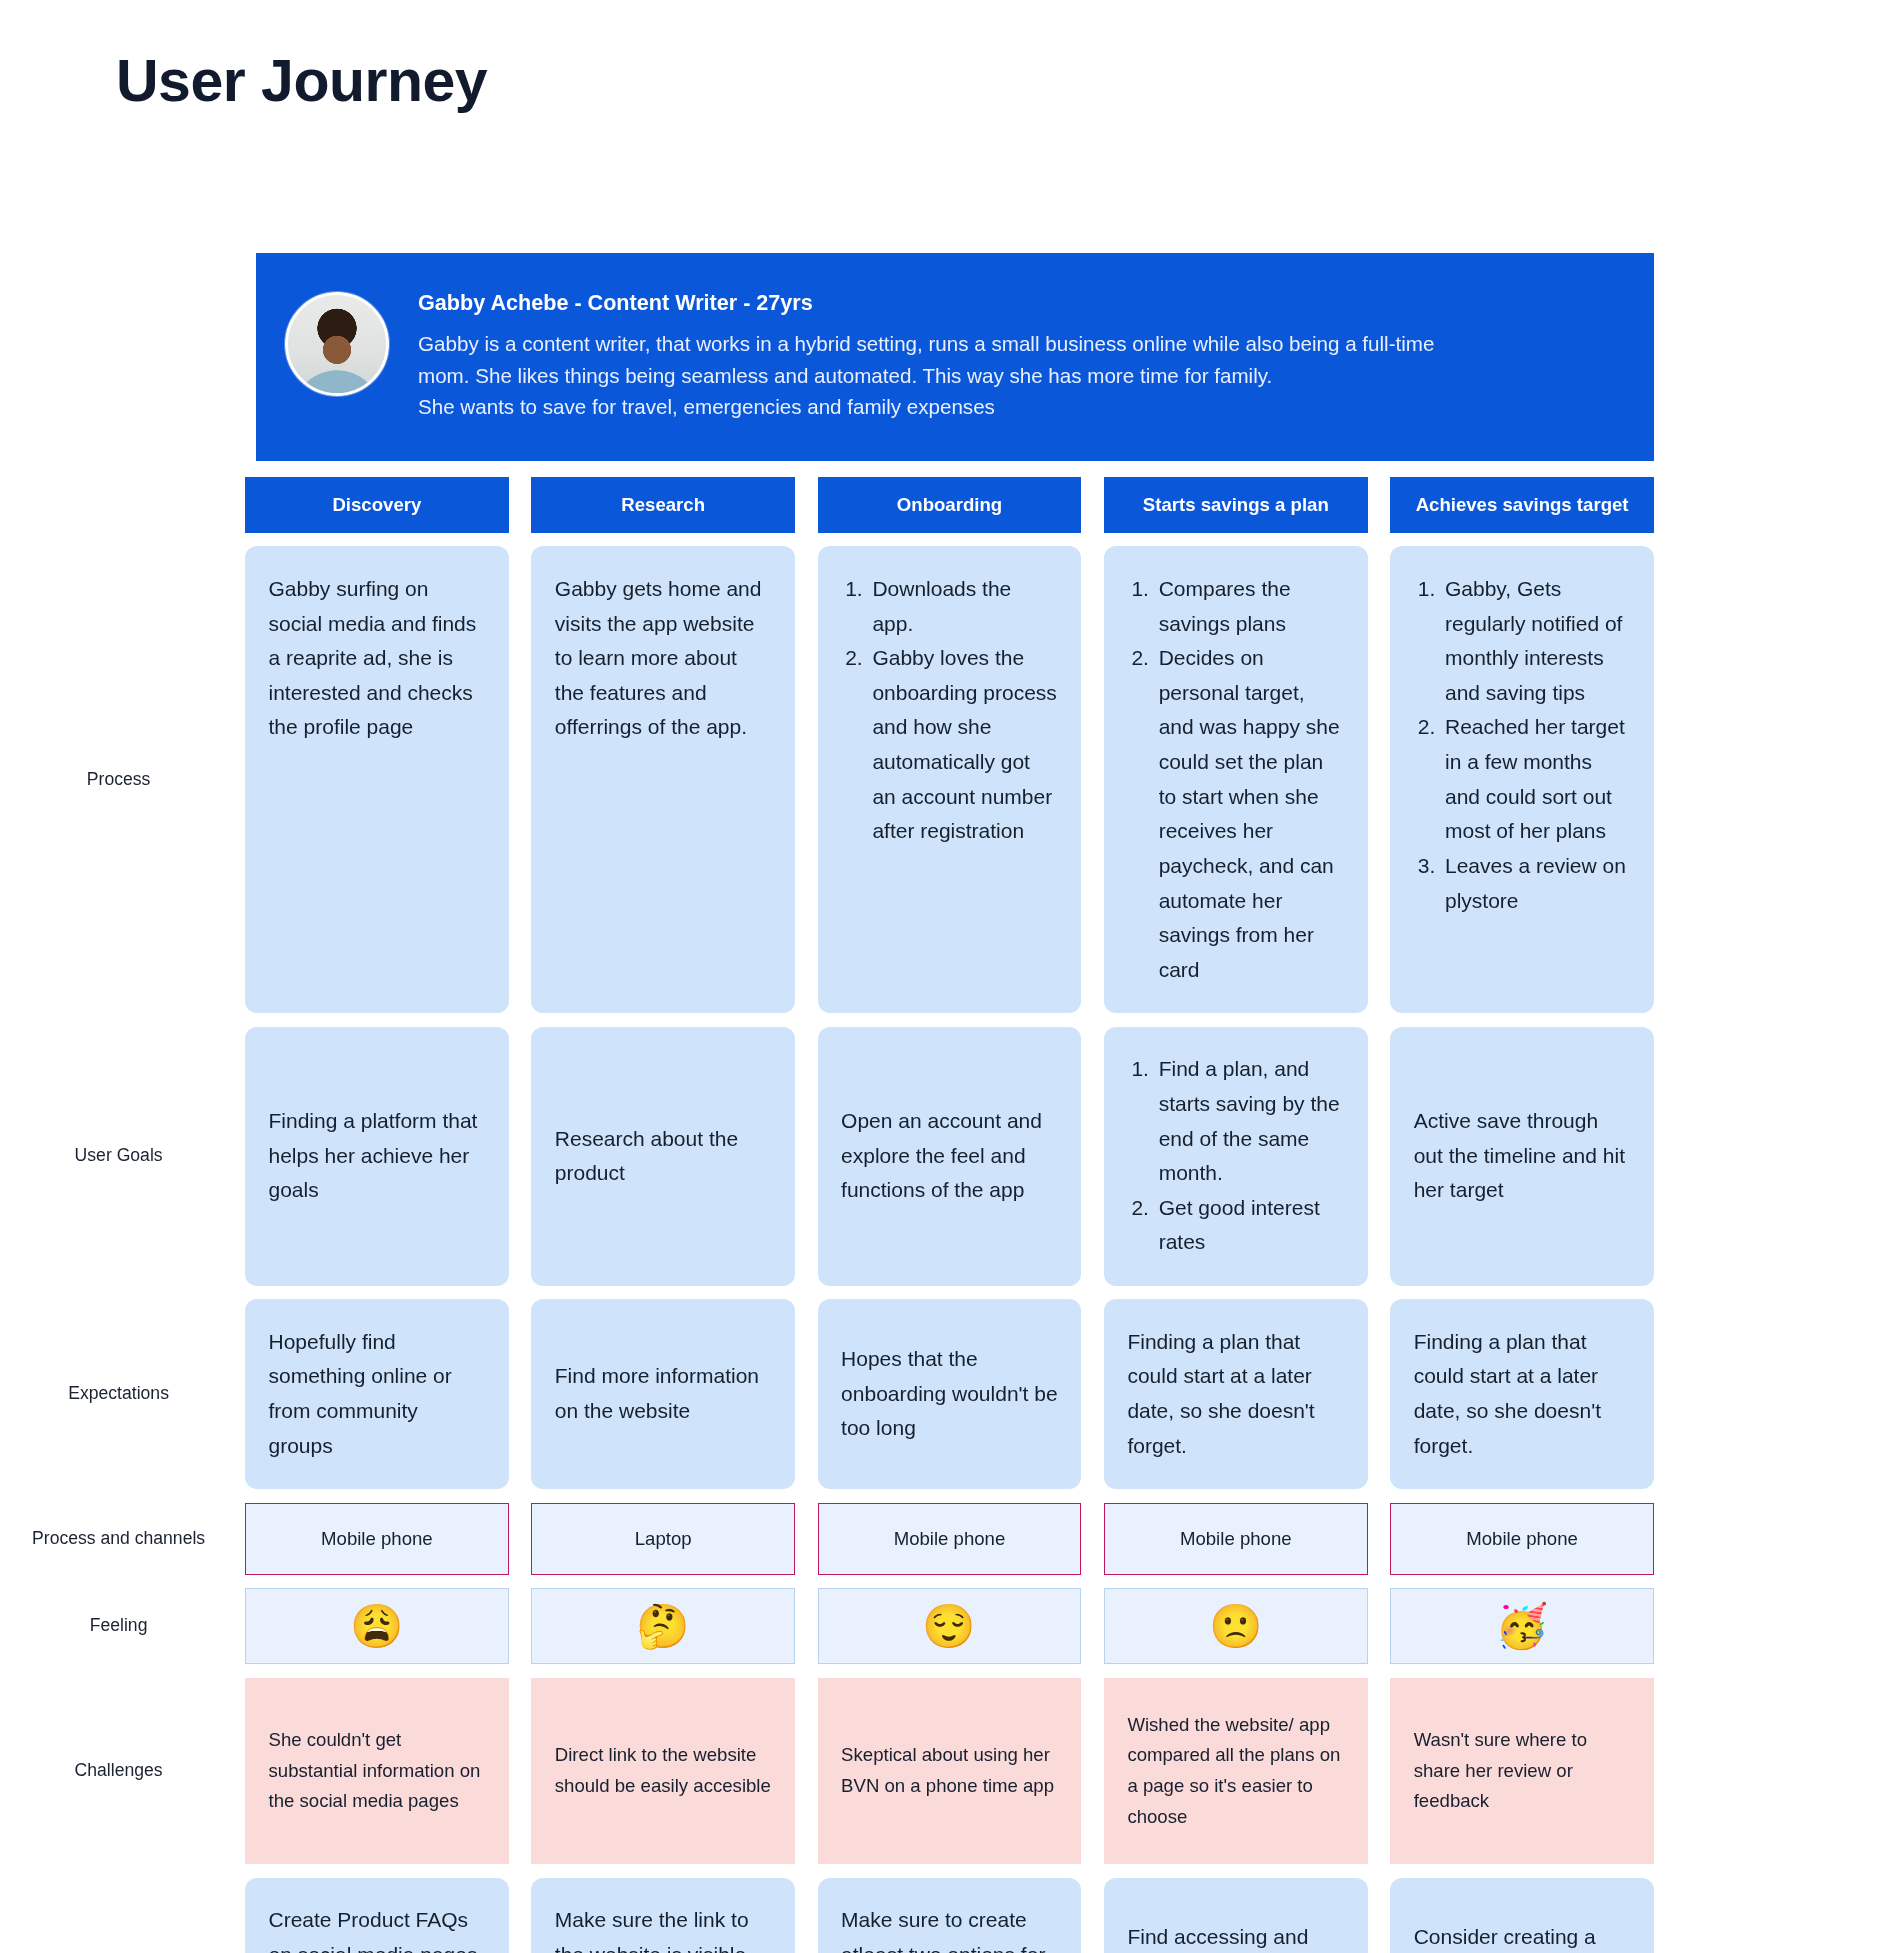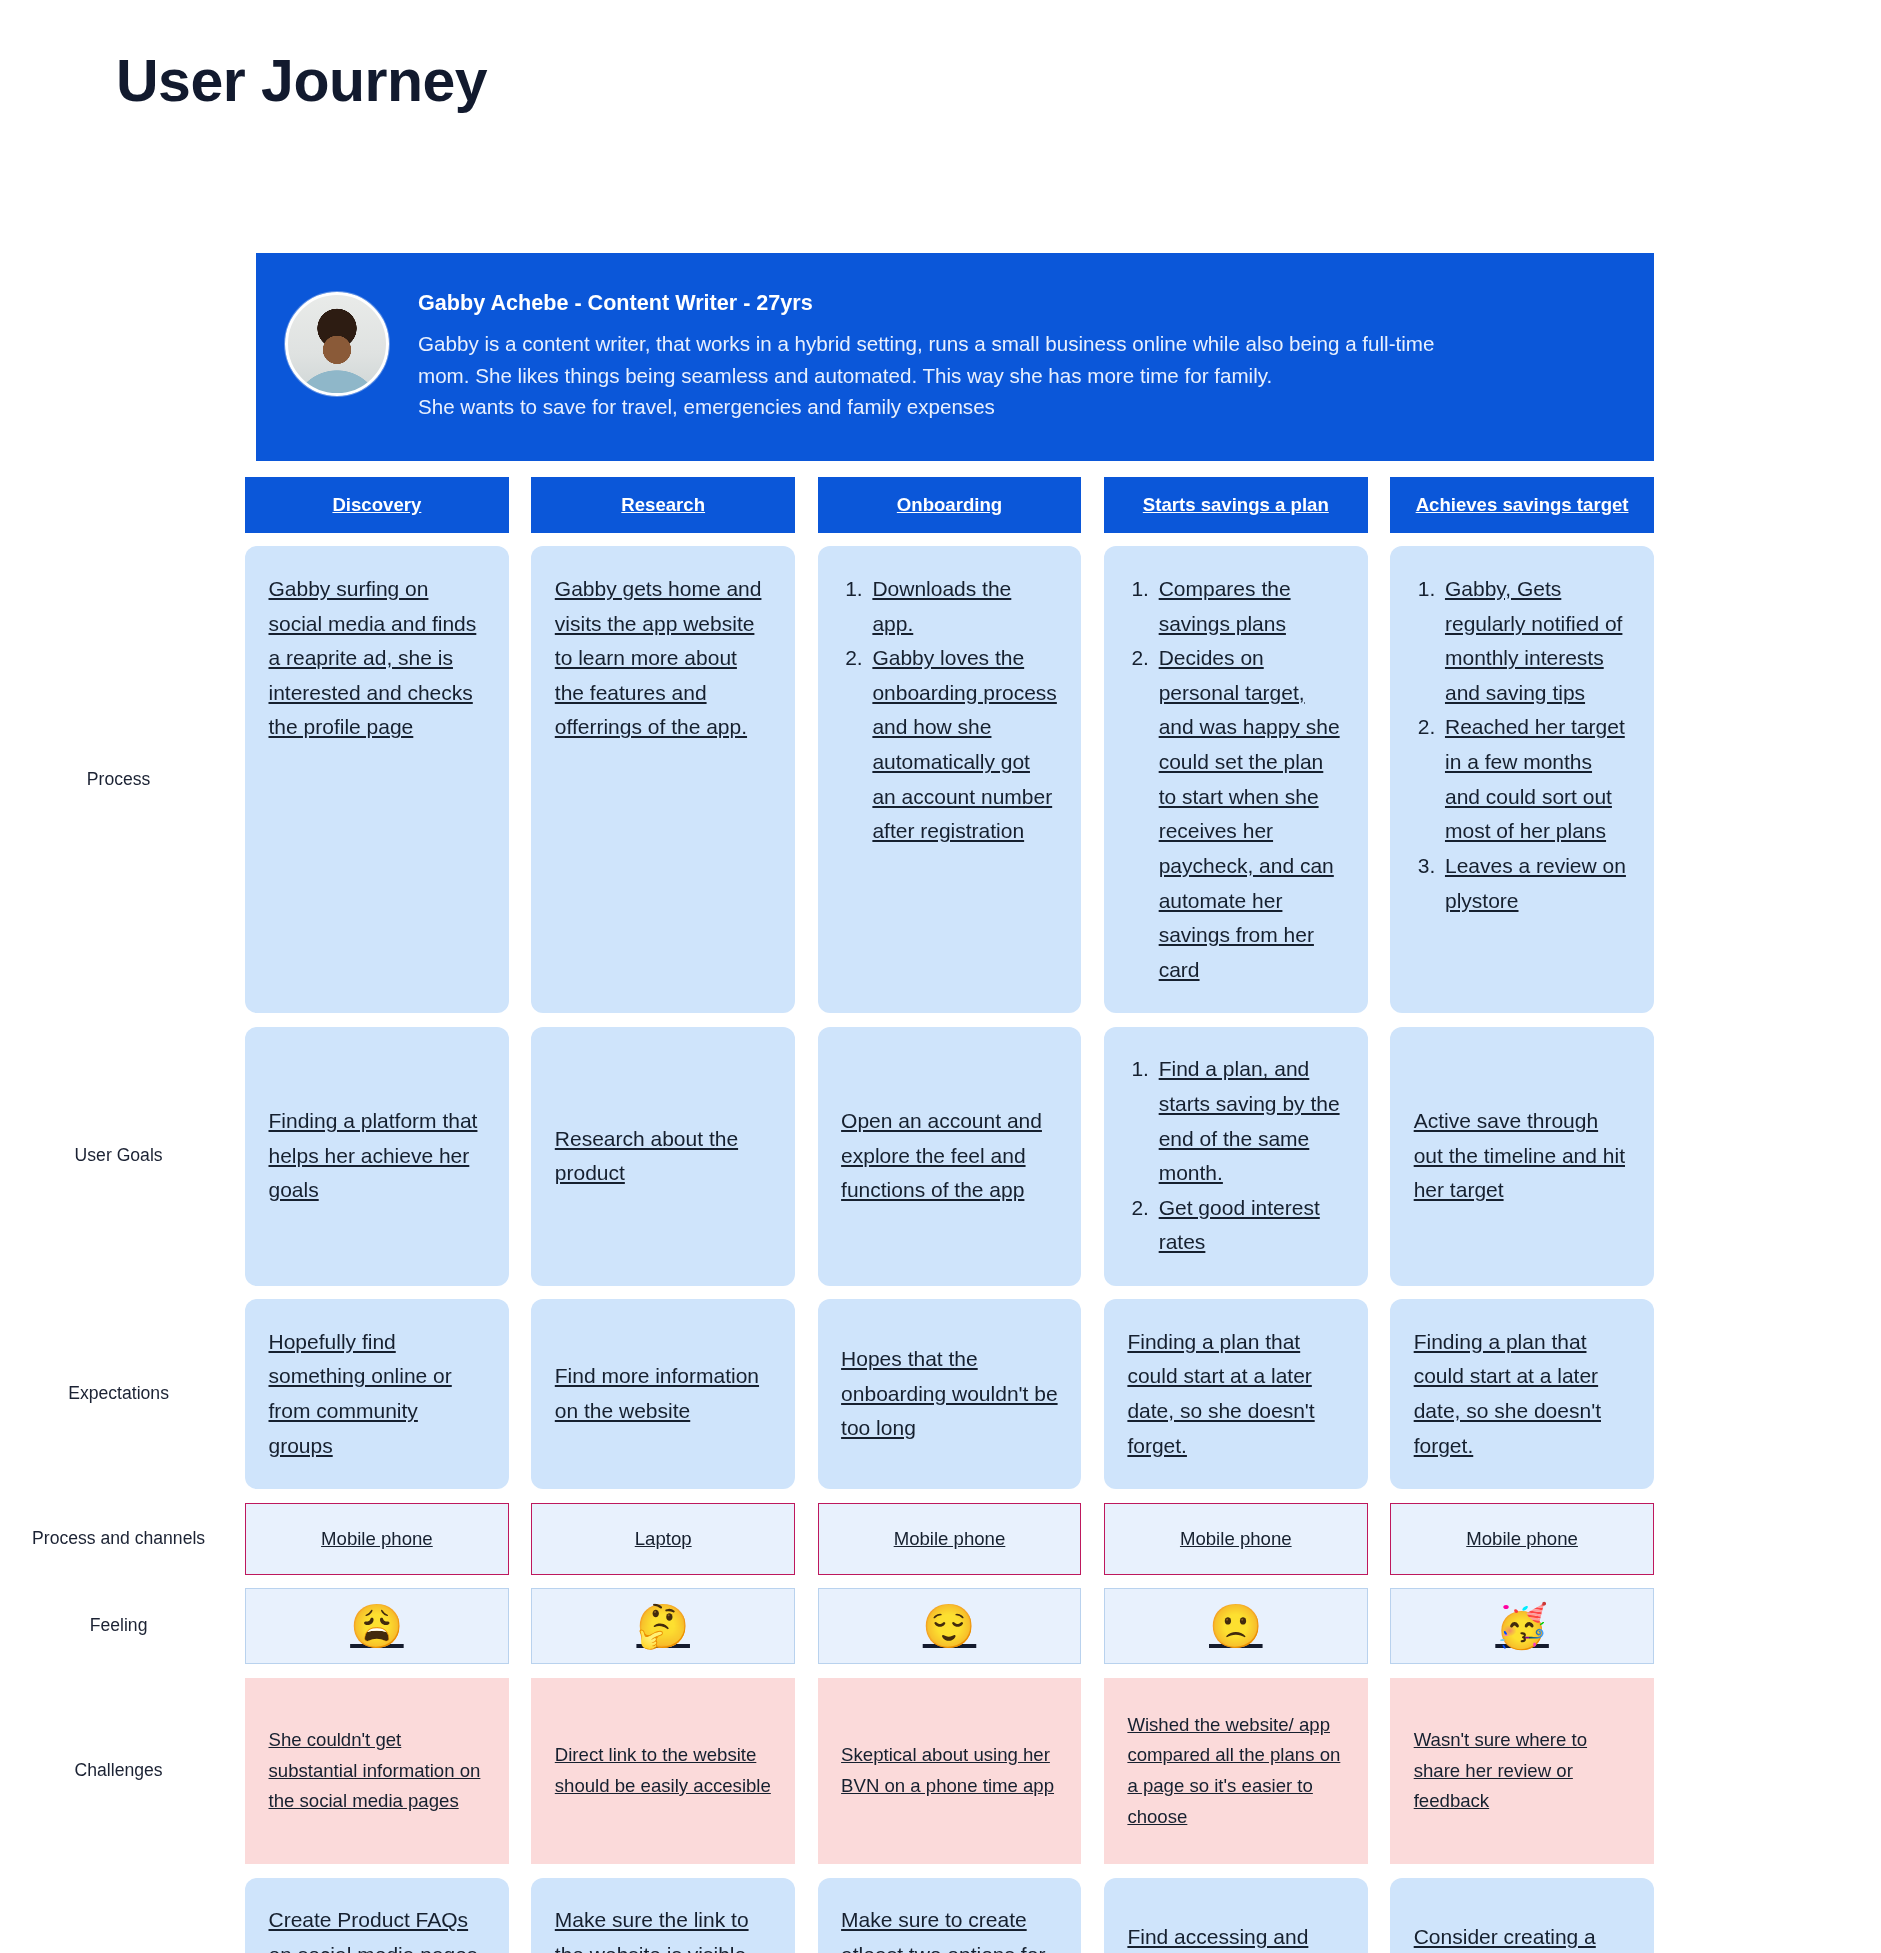--- a/index.html
+++ b/index.html
@@ -64,21 +64,20 @@
   .cells {
     flex: 1 1 auto;
     display: flex;
     gap: 22.5px;
     padding-right: 98px;
   }
 
   .cell {
     flex: 1 1 0;
     box-sizing: border-box;
-    text-decoration: underline;
   }
 
   
   .persona {
     margin-left: 256px;
     margin-right: 98px;
     background: #0b57d9;
     display: flex;
     align-items: flex-start;
     padding: 27.4px 29px 29px 29px;

